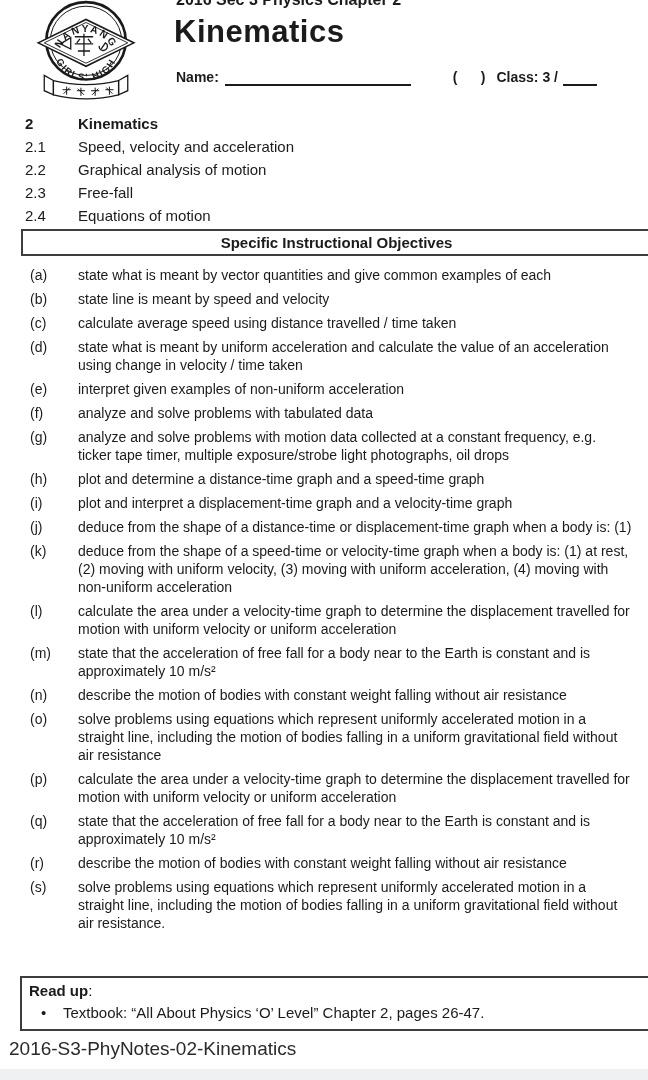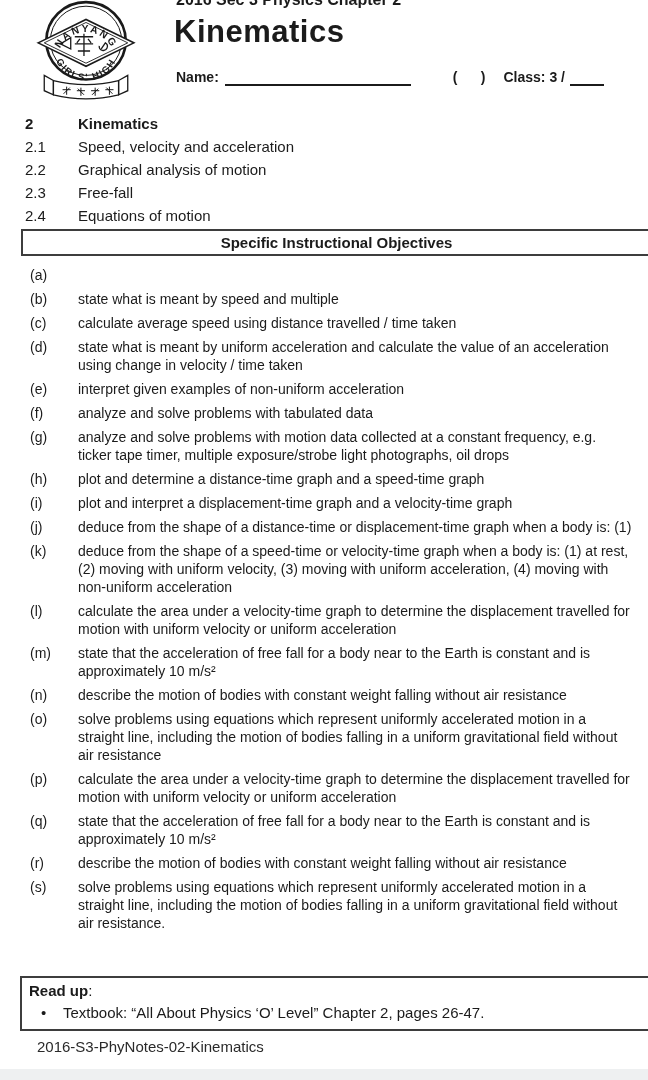--- a/index.html
+++ b/index.html
@@ -8,21 +8,21 @@
 
   
   .crest { position:absolute; left:30px; top:0px; width:112px; height:102px; }
   .chapter-line { position:absolute; left:176px; top:-9px; font-size:16px; font-weight:700; white-space:pre; }
   .doc-title { position:absolute; left:174px; top:14px; font-size:31px; font-weight:700; letter-spacing:0.5px; }
   .name-row { position:absolute; left:176px; top:68px; font-size:14px; font-weight:700; display:flex; align-items:center; white-space:pre; }
   .fill-line { display:inline-block; border-bottom:2px solid #1b1b1b; height:16px; }
   .fill-name { width:186px; margin-left:6px; }
   .fill-class { width:34px; margin-left:5px; }
   .brackets { margin-left:42px; white-space:pre; }
-  .class-label { margin-left:18px; }
+  .class-label { margin-left:11px; }
 
   
   .toc { position:absolute; left:25px; top:112px; font-size:15px; }
   .toc-row { display:flex; line-height:23px; }
   .toc-num { width:53px; flex:0 0 53px; }
   .toc-label { white-space:pre; }
   .toc-row.bold { font-weight:700; }
 
   
   .sio-box { position:absolute; left:21px; top:229px; width:641px; height:23px; border:2px solid #3d3d3d; }
@@ -36,21 +36,21 @@
 
   
   .readup-box { position:absolute; left:20px; top:976px; width:642px; border:2px solid #3d3d3d; padding:3px 0 6px 7px; font-size:15px; }
   .readup-heading { line-height:20px; }
   .readup-heading .hb { font-weight:700; }
   .readup-bullet-row { display:flex; margin-top:2px; line-height:20px; }
   .bullet-glyph { flex:0 0 22px; margin-left:12px; }
   .readup-text { white-space:pre; }
 
   
-  .footer { position:absolute; left:37px; top:1038px; font-size:15px; color:#2a2a2a; }
+  .footer { position:absolute; left:9px; top:1038px; font-size:19px; color:#2a2a2a; }
 
   .bottom-strip { position:absolute; left:0; bottom:0; width:100%; height:11px; background:#eef0f1; }
 
   .crest * { vector-effect:non-scaling-stroke; }
 </style>
 </head>
 <body>
 
 <div class="page">
 
@@ -128,26 +128,29 @@
   </div>
 </div>
 
   <div class="sio-box">
     <div class="sio-title">Specific Instructional Objectives</div>
   </div>
 
   <div class="objectives" id="objectives">
   <div class="sio-item">
     <span class="sio-label">(a)</span>
+    <div class="sio-lines">
+          <div class="sio-line">state what is meant by vector quantities and give common examples of each</div>
+        </div>
   </div>
 
   <div class="sio-item">
     <span class="sio-label">(b)</span>
     <div class="sio-lines">
-          <div class="sio-line">state what is meant by speed and multiple</div>
+          <div class="sio-line">state line is meant by speed and velocity</div>
         </div>
   </div>
 
   <div class="sio-item">
     <span class="sio-label">(c)</span>
     <div class="sio-lines">
           <div class="sio-line">calculate average speed using distance travelled / time taken</div>
         </div>
   </div>
 

